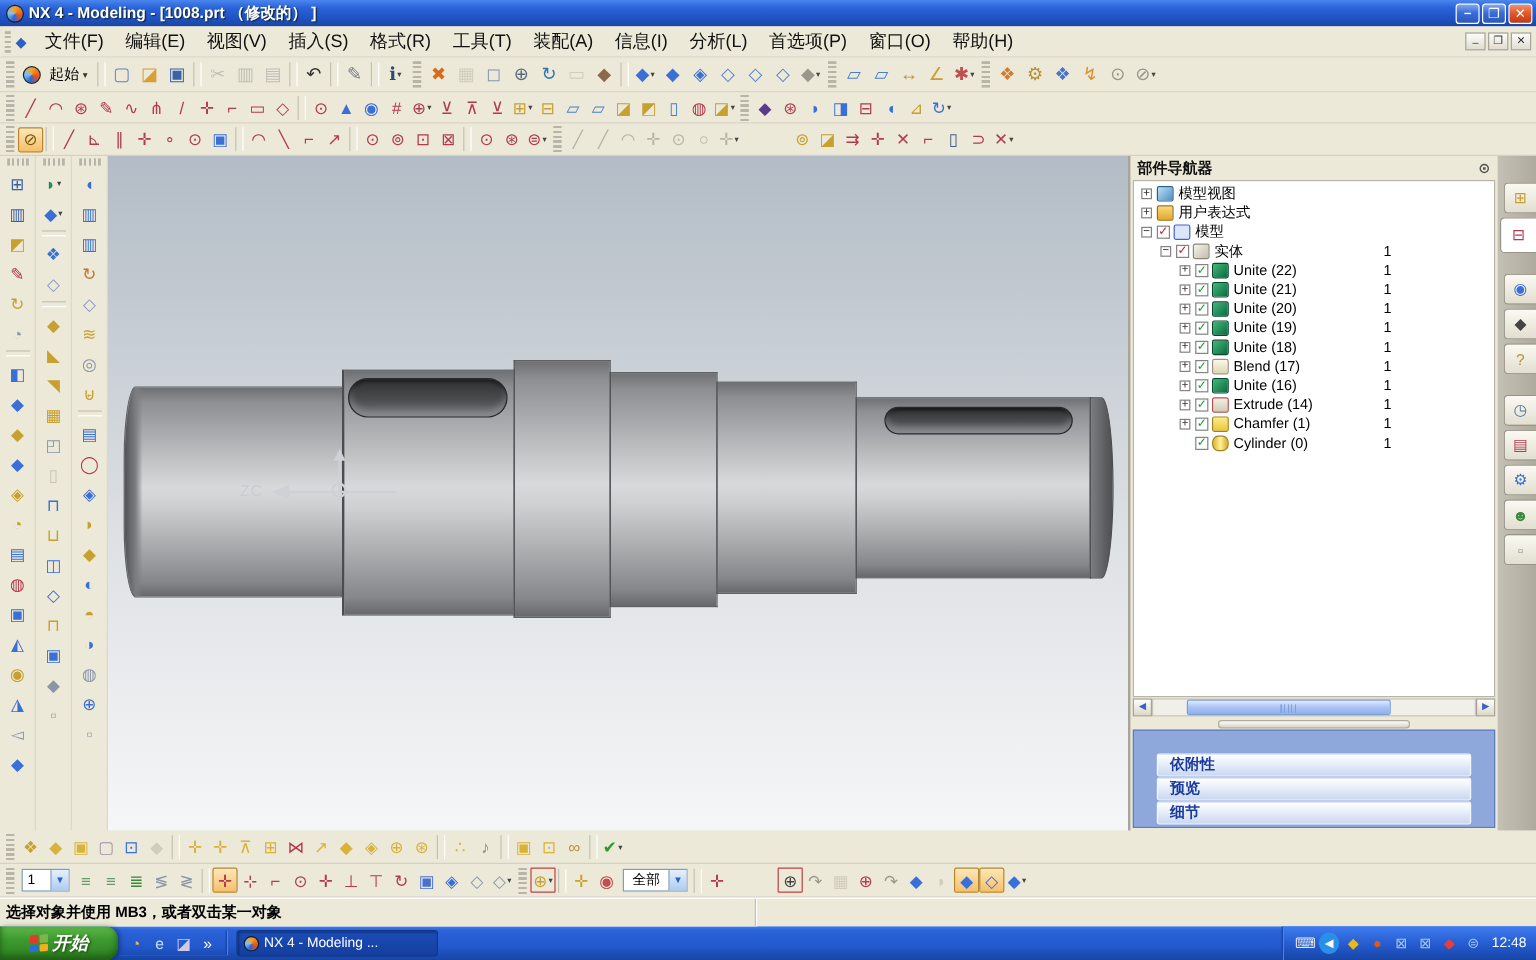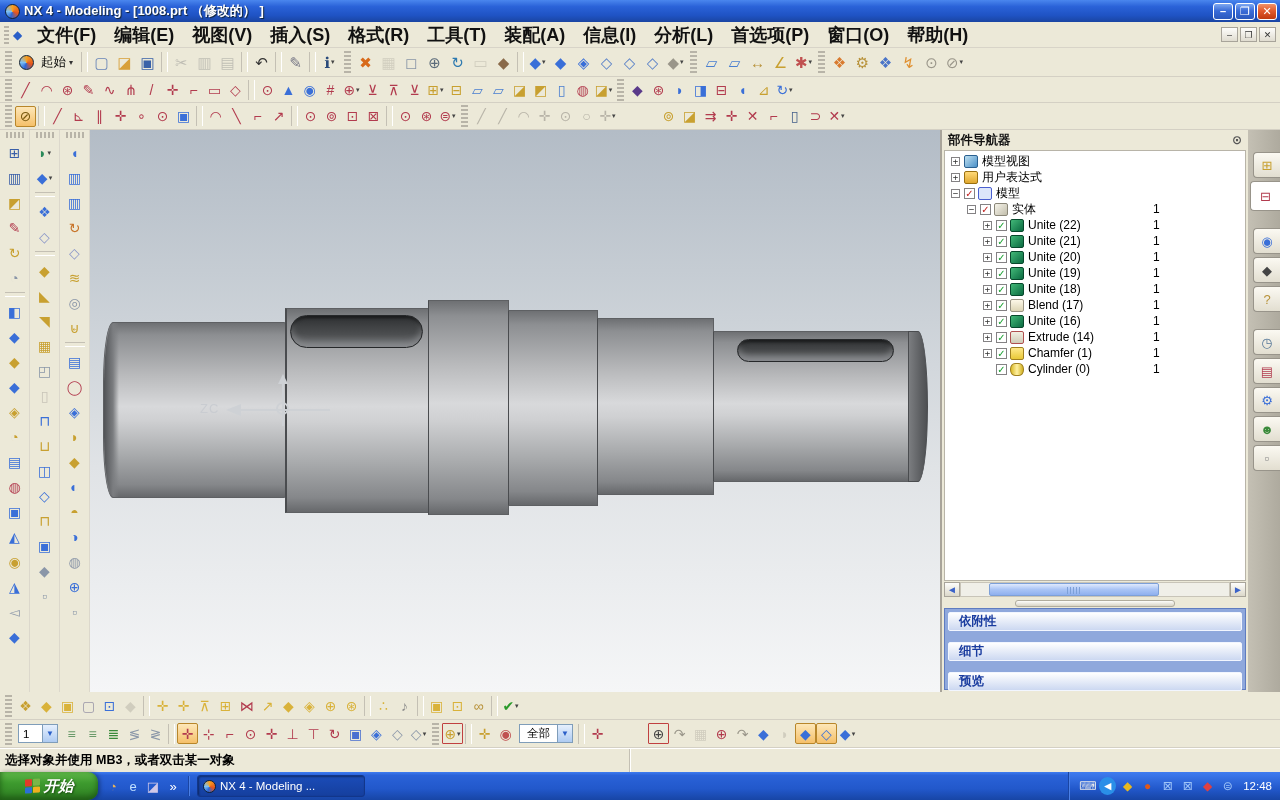--- a/index.html
+++ b/index.html
@@ -10,21 +10,21 @@
   .titlebar{height:22px;background:linear-gradient(180deg,#4a86ee 0%,#2a62d8 30%,#1f53c4 70%,#1a45a2 100%);display:flex;align-items:center;padding:0 3px;color:#fff;}
   .nxlogo{width:15px;height:15px;border-radius:50%;background:conic-gradient(#f6a021,#e5541d 30%,#2b66d9 55%,#7cc0f4 75%,#f6a021);margin:0 4px 0 2px;flex:0 0 auto;border:1px solid #123;}
   .title-text{font-weight:bold;font-size:13px;text-shadow:1px 1px 1px #123;white-space:nowrap;flex:1;}
   .winbtn{width:20px;height:17px;margin-left:2px;border:1px solid #fff;border-radius:3px;display:flex;align-items:center;justify-content:center;font-size:11px;font-weight:bold;color:#fff;background:linear-gradient(180deg,#7da7f0,#3a6cd8 45%,#2a58bd);}
   .winbtn.close{background:linear-gradient(180deg,#f0926a,#e25b2d 45%,#c03a10);}
 
   
   .menubar{height:26px;background:#ece9d8;display:flex;align-items:center;border-bottom:1px solid #d8d4c8;padding:0 4px;}
   .mgrip{width:5px;height:18px;margin-right:4px;background:repeating-linear-gradient(180deg,#b8b4a8 0 2px,#ece9d8 2px 4px);}
   .mdiicon{font-size:12px;color:#2a5fc8;margin-right:6px;}
-  .mi{padding:3px 9px;color:#111;font-size:18px;cursor:default;white-space:nowrap;font-weight:bold;}
+  .mi{padding:3px 9px;color:#111;font-size:15px;cursor:default;white-space:nowrap;}
   .menubar .spacer{flex:1;}
   .mdibtn{width:17px;height:15px;border:1px solid #a8a49a;background:linear-gradient(#fdfdfb,#e0dcd0);margin-left:2px;font-size:9px;display:flex;align-items:center;justify-content:center;color:#333;}
 
   
   .tbrow{background:#ece9d8;border-bottom:1px solid #d4d0c4;display:flex;align-items:center;padding-left:2px;}
   #tb1{height:29px;}#tb2{height:26px;}#tb3{height:27px;}
   .ti{width:21px;height:21px;display:inline-flex;align-items:center;justify-content:center;position:relative;flex:0 0 auto;}
   #tb1 .ti{width:23px;height:24px;}
   .ti .g{font-size:14px;line-height:1;}
   #tb1 .ti .g{font-size:15px;}
@@ -100,21 +100,21 @@
   .fi-chamfer{background:linear-gradient(#ffe98a,#e8c838);border:1px solid #a08020;}
   .fi-cylinder{background:linear-gradient(90deg,#d8b828,#fff0a0,#d0b020);border:1px solid #a08020;border-radius:5px/6px;}
   .tlayer{position:absolute;left:208px;font-size:12px;}
   .navhscroll{height:15px;margin:1px 2px;display:flex;align-items:center;}
   .sbtn{width:16px;height:15px;background:linear-gradient(#fdfdfb,#dcd8ca);border:1px solid #a8a49a;color:#3a62c8;font-size:10px;display:flex;align-items:center;justify-content:center;}
   .strack{flex:1;height:15px;background:#f0efe8;border:1px solid #c8c4b8;position:relative;}
   .sthumb{position:absolute;left:28px;top:0;width:170px;height:13px;background:linear-gradient(#dfe9fd,#aac4f5 50%,#8fb0ee);border:1px solid #7da0d8;border-radius:2px;}
   .sthumb::after{content:"";position:absolute;left:50%;top:3px;width:14px;height:7px;margin-left:-7px;background:repeating-linear-gradient(90deg,#7da0d8 0 1px,transparent 1px 3px);}
   .splith{height:10px;display:flex;align-items:center;justify-content:center;}
   .splith .knob{width:160px;height:7px;background:linear-gradient(#fdfdfb,#d8d4c6);border:1px solid #b0ac9e;border-radius:3px;}
-  .navgroups{height:82px;margin:0 2px 2px 2px;background:#8fa8dc;border:1px solid #5f7cc0;padding:3px;display:flex;flex-direction:column;gap:11px;}
+  .navgroups{height:82px;margin:0 2px 2px 2px;background:#8fa8dc;border:1px solid #5f7cc0;padding:19px;display:flex;flex-direction:column;gap:1px;}
   .ngroup{flex:1;background:linear-gradient(#ffffff,#ccd8f1);border:1px solid #f2f6ff;border-radius:2px;color:#1a3c9f;font-weight:bold;font-size:12.5px;display:flex;align-items:center;padding-left:10px;}
 
   
   .resbar{width:32px;background:linear-gradient(90deg,#c4c0b4,#aeaa9e);display:flex;flex-direction:column;align-items:flex-end;padding-top:22px;}
   .rtab{width:27px;height:26px;margin-bottom:3px;background:linear-gradient(#fbf9f2,#e2ded0);border:1px solid #98948a;border-right:none;border-radius:4px 0 0 4px;display:flex;align-items:center;justify-content:center;font-size:13px;}
   .rtab.active{width:30px;background:#fff;height:30px;}
   .rtab.gap{margin-top:14px;}
 
   
   #btb1{height:28px;}#btb2{height:28px;}
@@ -867,22 +867,22 @@
       <span class="strack">
           <span class="sthumb"></span>
         </span>
       <span class="sbtn">►</span>
     </div>
     <div class="splith">
         <span class="knob"></span>
       </div>
     <div class="navgroups">
         <div class="ngroup">依附性</div>
+        <div class="ngroup">预览</div>
         <div class="ngroup">细节</div>
-        <div class="ngroup">预览</div>
       </div>
   </div>
 
   <div class="resbar">
       <div class="rtab" style="color: rgb(200, 160, 48);">⊞</div>
       <div class="rtab active" style="color: rgb(178, 59, 78);">⊟</div>
       <div class="rtab gap" style="color: rgb(58, 111, 216);">◉</div>
       <div class="rtab" style="color: rgb(68, 68, 68);">◆</div>
       <div class="rtab" style="color: rgb(184, 146, 58);">?</div>
       <div class="rtab gap" style="color: rgb(90, 122, 154);">◷</div>

